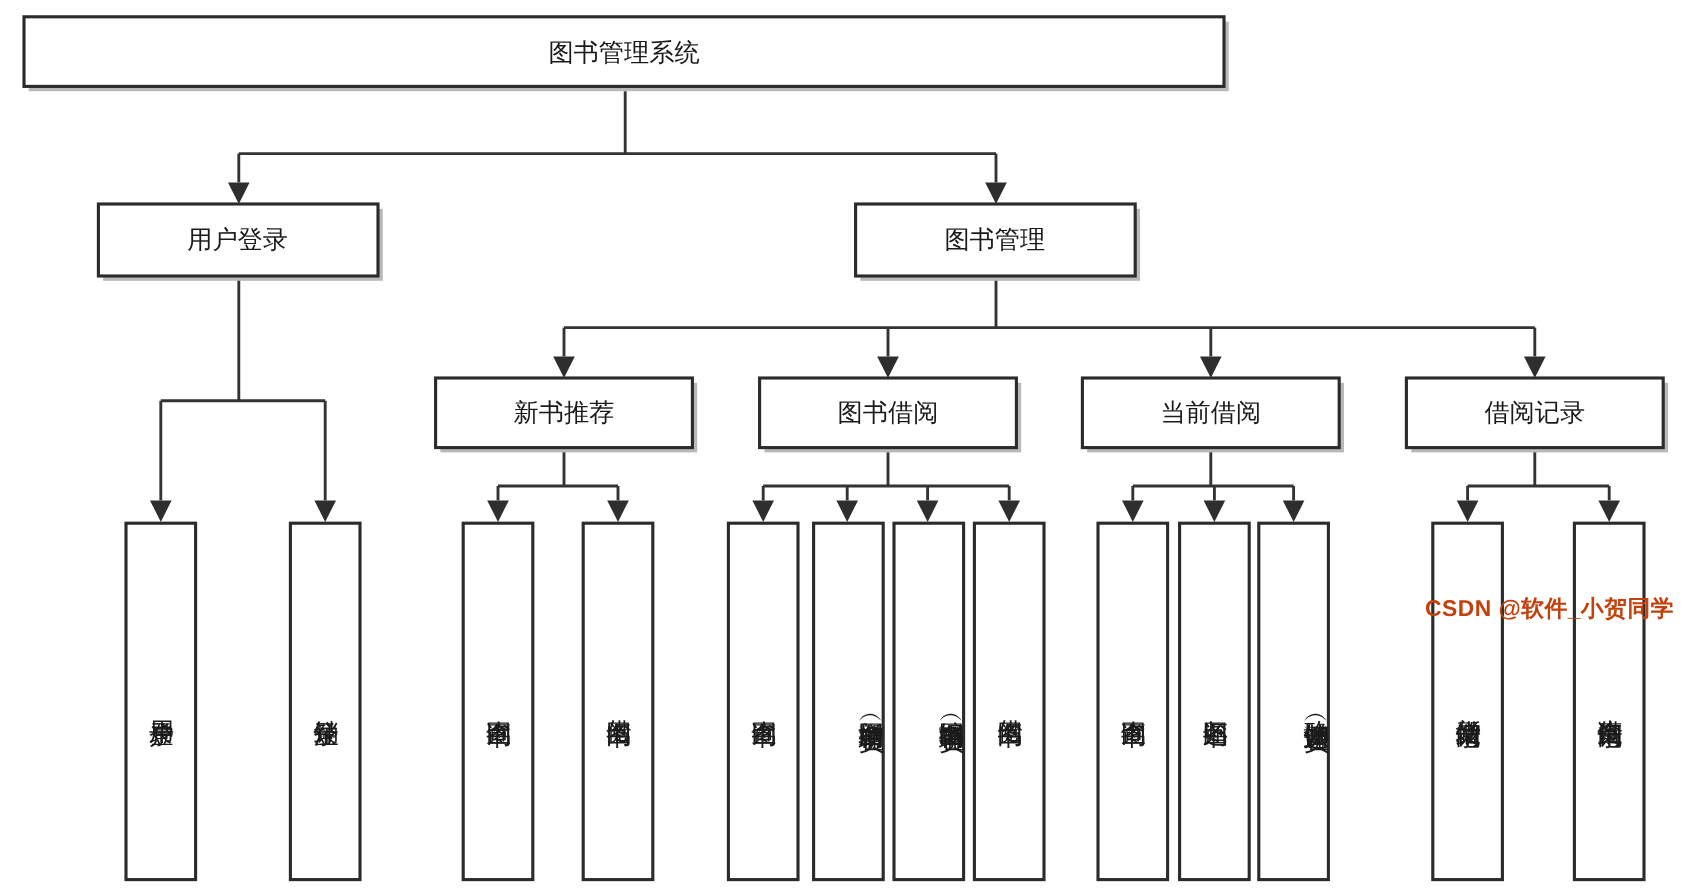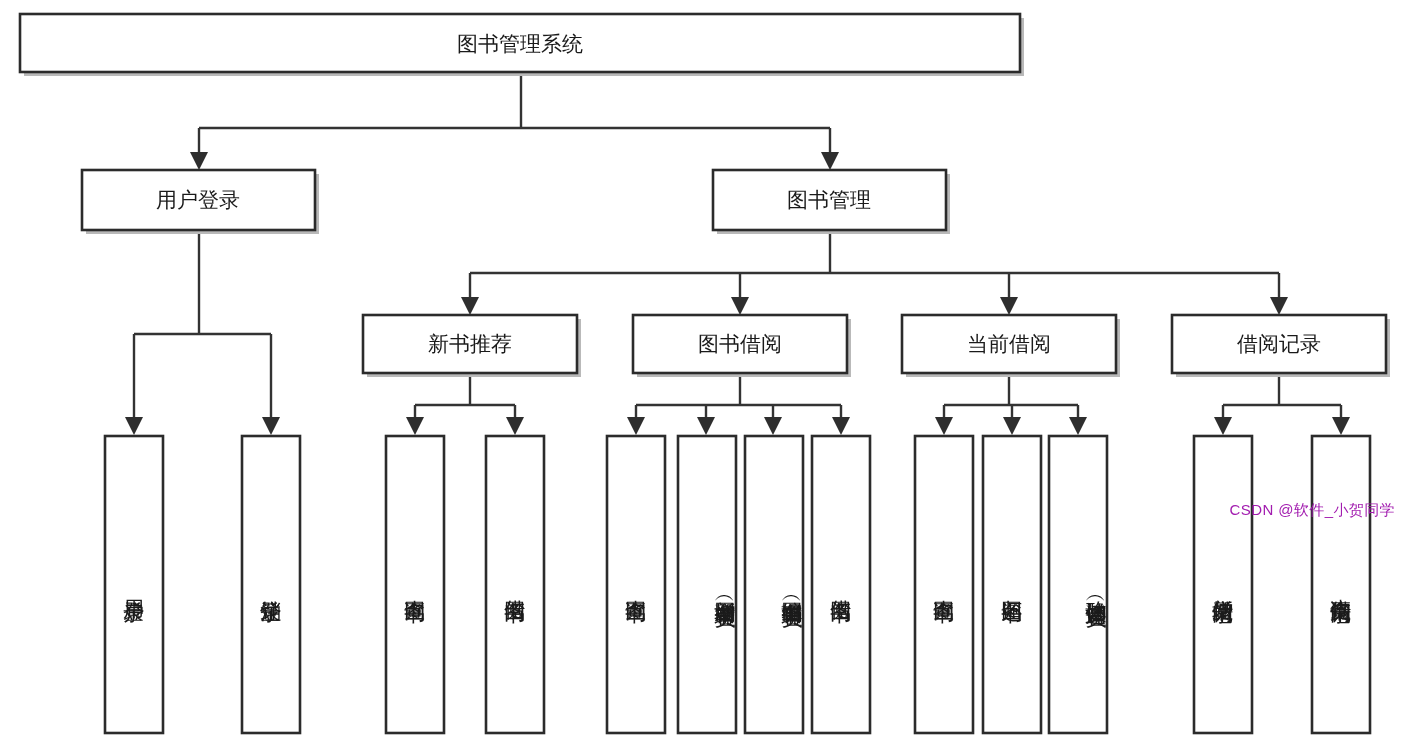--- a/index.html
+++ b/index.html
@@ -65,25 +65,26 @@
     color: #1b1b1b;
     letter-spacing: 1px;
     white-space: nowrap;
     pointer-events: none;
     font-family: "Liberation Sans", "DejaVu Sans", sans-serif;
   }
   .watermark {
     position: absolute;
     right: 10px;
     bottom: 6px;
-    font-size: 15px;
-    color: #a21caf;
+    font-size: 19px;
+    color: #c2410c;
     font-family: "Liberation Sans", "DejaVu Sans", sans-serif;
     white-space: nowrap;
     letter-spacing: 0.4px;
+    font-weight: bold;
   }
 </style>
 </head>
 <body>
 
 <div id="diagram-root">
 
   <svg class="diagram-canvas" viewBox="0 0 1405 747">
     <defs>
       <g id="arrowdown">

